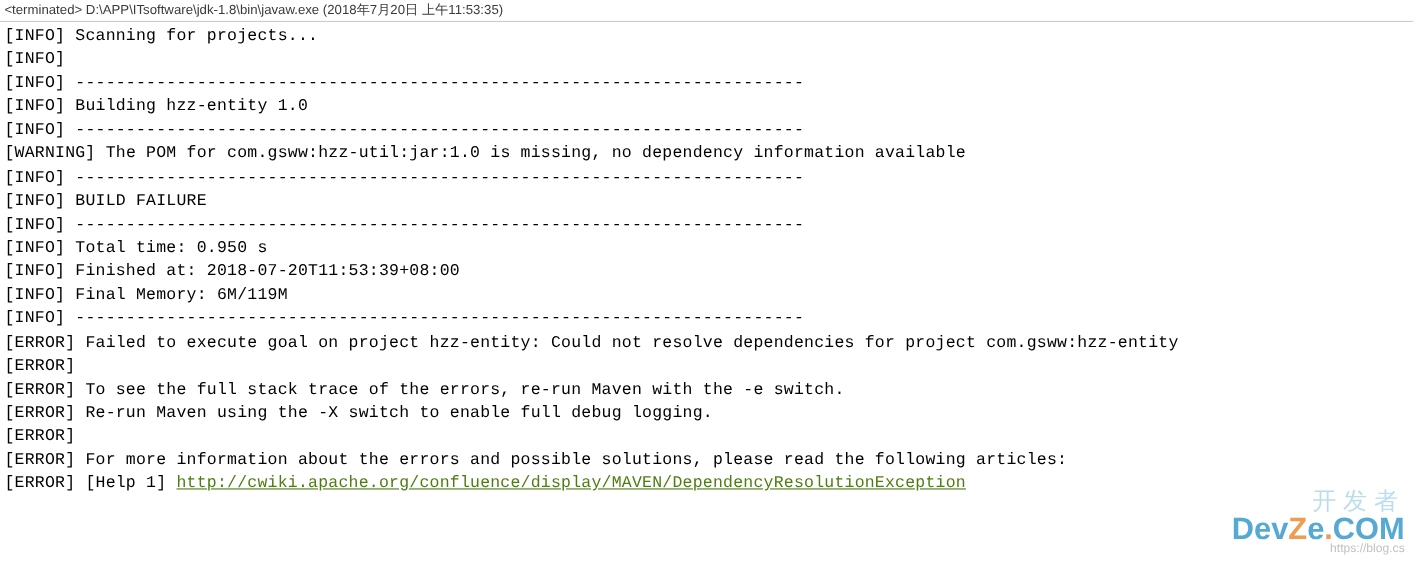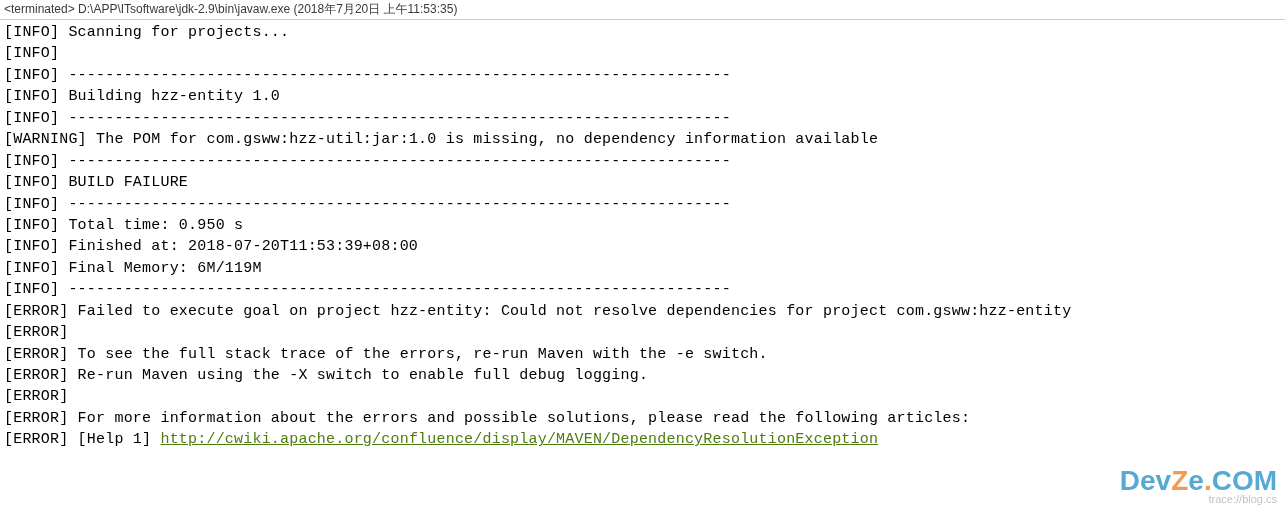--- a/index.html
+++ b/index.html
@@ -83,24 +83,25 @@
       font-size: 11px;
       color: rgba(150, 150, 150, 0.6);
       margin-top: -2px;
     }
   </style>
 </head>
 <body>
 
 <div class="header-bar">
   <span>&lt;terminated&gt;</span>
-  <span>D:\APP\ITsoftware\jdk-2.9\bin\javaw.exe</span>
+  <span>D:\APP\ITsoftware\jdk-1.8\bin\javaw.exe</span>
   <span>(2018年7月20日 上午11:53:35)</span>
 </div>
 
 <div class="console" id="console"><span class="log-line"><span class="level">[INFO]</span><span class="msg"> Scanning for projects...</span></span><span class="log-line"><span class="level">[INFO]</span><span class="msg"></span></span><span class="log-line"><span class="level">[INFO]</span><span class="msg"> </span><span>------------------------------------------------------------------------</span></span><span class="log-line"><span class="level">[INFO]</span><span class="msg"> Building hzz-entity 1.0</span></span><span class="log-line"><span class="level">[INFO]</span><span class="msg"> </span><span>------------------------------------------------------------------------</span></span><span class="log-line"><span class="level">[WARNING]</span><span class="msg"> The POM for com.gsww:hzz-util:jar:1.0 is missing, no dependency information available</span></span><span class="log-line"><span class="level">[INFO]</span><span class="msg"> </span><span>------------------------------------------------------------------------</span></span><span class="log-line"><span class="level">[INFO]</span><span class="msg"> BUILD FAILURE</span></span><span class="log-line"><span class="level">[INFO]</span><span class="msg"> </span><span>------------------------------------------------------------------------</span></span><span class="log-line"><span class="level">[INFO]</span><span class="msg"> Total time: 0.950 s</span></span><span class="log-line"><span class="level">[INFO]</span><span class="msg"> Finished at: 2018-07-20T11:53:39+08:00</span></span><span class="log-line"><span class="level">[INFO]</span><span class="msg"> Final Memory: 6M/119M</span></span><span class="log-line"><span class="level">[INFO]</span><span class="msg"> </span><span>------------------------------------------------------------------------</span></span><span class="log-line"><span class="level">[ERROR]</span><span class="msg"> Failed to execute goal on project hzz-entity: Could not resolve dependencies for project com.gsww:hzz-entity</span></span><span class="log-line"><span class="level">[ERROR]</span><span class="msg"></span></span><span class="log-line"><span class="level">[ERROR]</span><span class="msg"> To see the full stack trace of the errors, re-run Maven with the -e switch.</span></span><span class="log-line"><span class="level">[ERROR]</span><span class="msg"> Re-run Maven using the -X switch to enable full debug logging.</span></span><span class="log-line"><span class="level">[ERROR]</span><span class="msg"></span></span><span class="log-line"><span class="level">[ERROR]</span><span class="msg"> For more information about the errors and possible solutions, please read the following articles:</span></span><span class="log-line"><span class="level">[ERROR]</span><span class="msg"> [Help 1] </span><span class="link">http://cwiki.apache.org/confluence/display/MAVEN/DependencyResolutionException</span></span></div>
 
 <div class="watermark-container">
+  <div class="watermark-top">开发者</div>
   <div class="watermark-main">
     <span>Dev</span><span class="z">Z</span><span>e</span><span class="dot">.</span><span>C</span><span class="om">oM</span>
   </div>
-  <div class="watermark-sub">trace://blog.cs</div>
+  <div class="watermark-sub">https://blog.cs</div>
 </div>
 
 </body></html>

